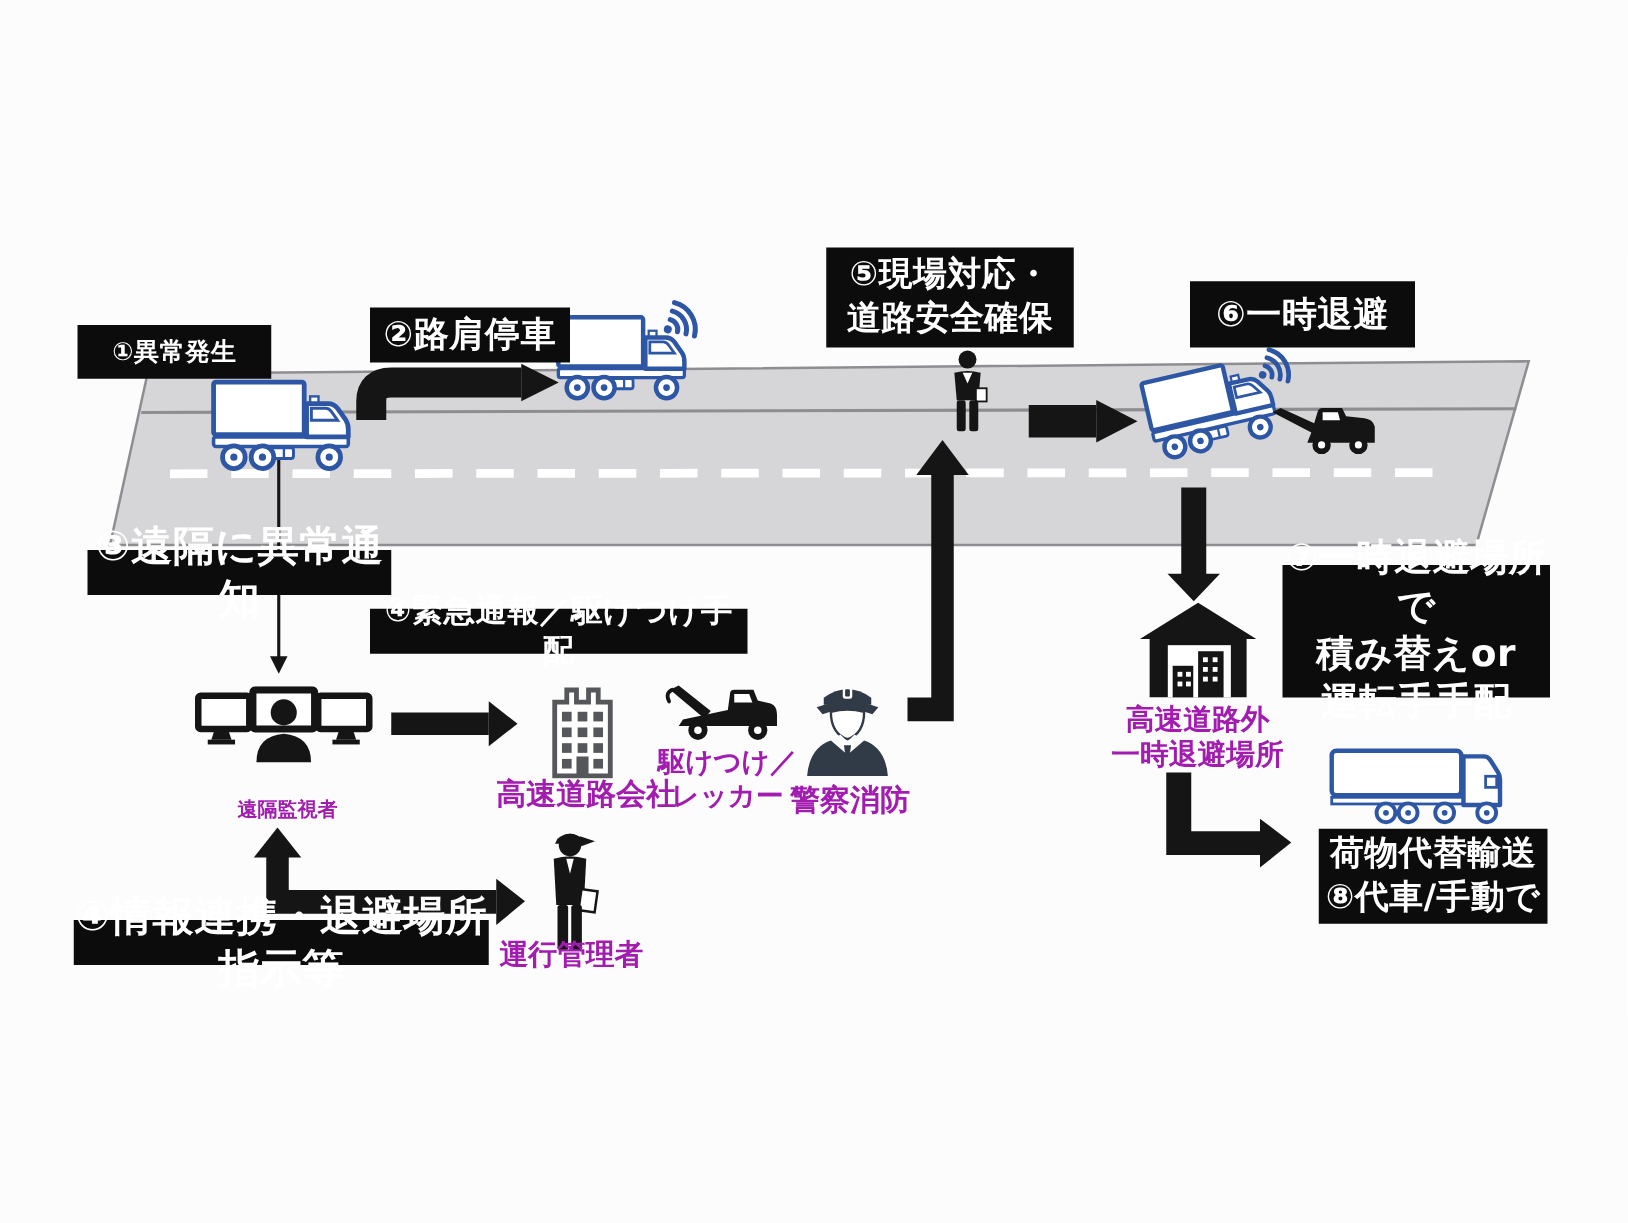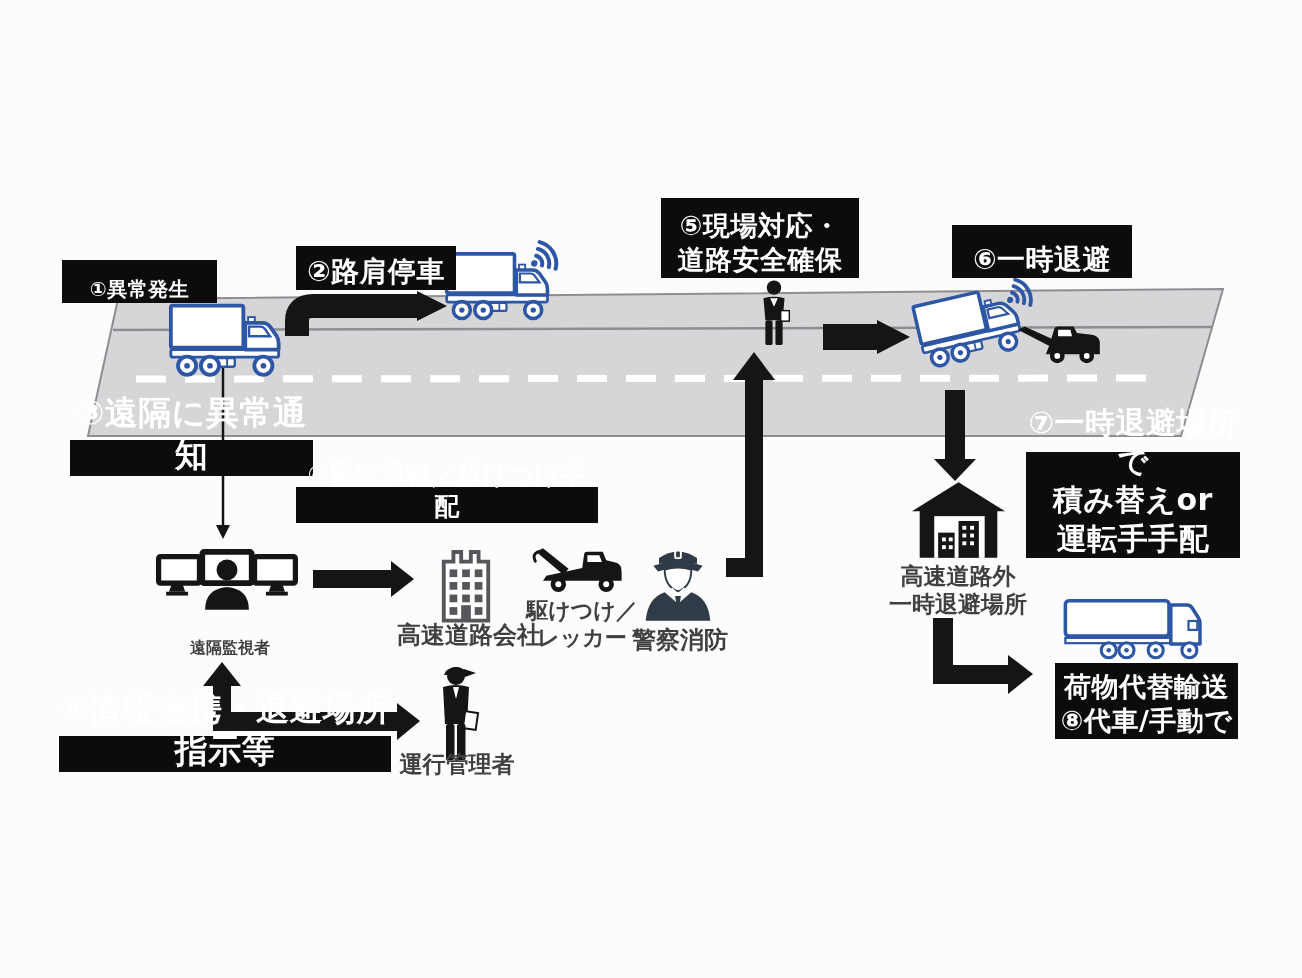--- a/index.html
+++ b/index.html
@@ -4,25 +4,25 @@
 <style>
   html,body{margin:0;padding:0;background:#ffffff;}
   .canvas{
     position:relative;width:1302px;height:978px;background:#fcfcfc;overflow:hidden;
     font-family:"DejaVu Sans","Liberation Sans",sans-serif;
   }
   .layer{position:absolute;left:0;top:0;z-index:1;}
   .icon{position:absolute;z-index:2;line-height:0;}
   .label{
     position:absolute;z-index:3;background:#0c0c0c;color:#ffffff;font-weight:700;
-    display:flex;flex-direction:column;align-items:center;justify-content:flex-end;
+    display:flex;flex-direction:column;align-items:center;justify-content:center;
     text-align:center;line-height:1.28;letter-spacing:.5px;
   }
   .caption{
-    position:absolute;z-index:3;color:#404040;font-weight:600;text-align:center;line-height:1.22;
+    position:absolute;z-index:3;color:#a21caf;font-weight:600;text-align:center;line-height:1.22;
   }
   .rot14{transform:rotate(14deg);}
 </style>
 </head>
 <body>
 
 <div class="canvas">
 
   <svg width="0" height="0" style="position:absolute">
     <defs>

